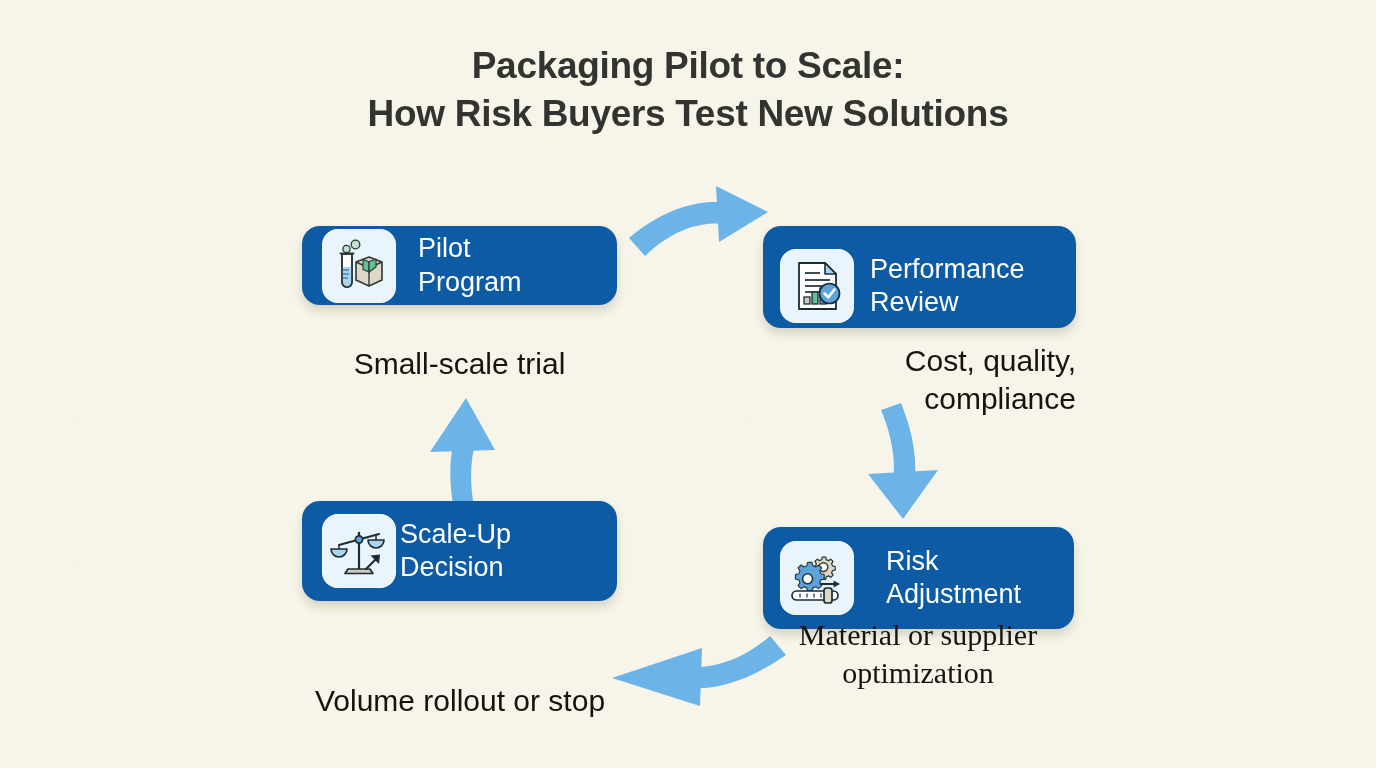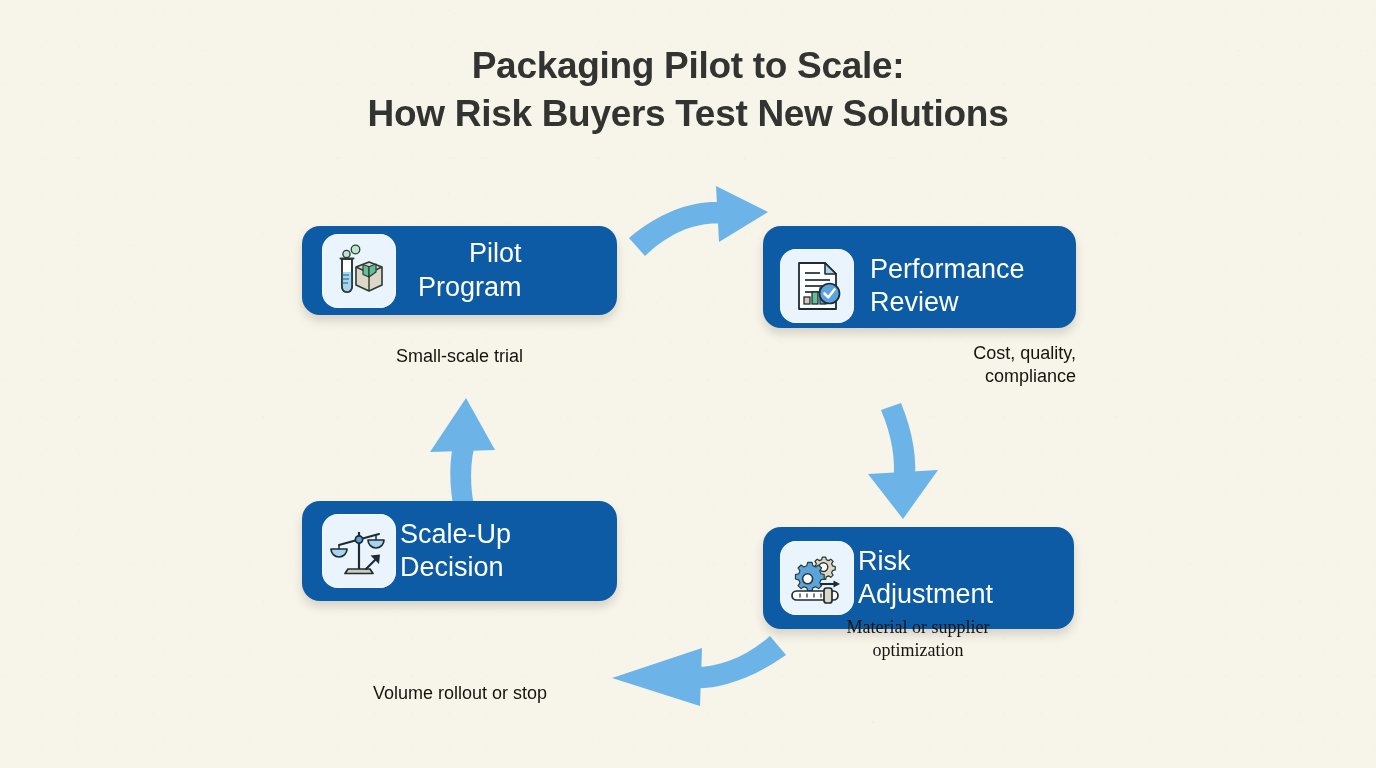--- a/index.html
+++ b/index.html
@@ -64,30 +64,30 @@
   }
   .node .label {
     color: #ffffff;
     font-size: 27px;
     font-weight: 500;
     line-height: 1.24;
     white-space: pre-line;
   }
 
   
-  #node-pilot      { left: 302px; top: 226px; width: 315px; height: 89px; padding: 0 16px 0 20px; gap: 22px; text-align: right; }
+  #node-pilot      { left: 302px; top: 226px; width: 315px; height: 79px; padding: 0 16px 0 20px; gap: 22px; }
   #node-perf       { left: 763px; top: 226px; width: 313px; height: 102px; padding: 18px 0 0 17px; gap: 16px; }
-  #node-risk       { left: 763px; top: 527px; width: 311px; height: 102px; padding: 0 0 0 17px; gap: 4px; }
+  #node-risk       { left: 763px; top: 527px; width: 311px; height: 102px; padding: 0 0 0 17px; gap: 32px; }
   #node-scale      { left: 302px; top: 501px; width: 315px; height: 100px; padding: 0 0 0 20px; gap: 4px; }
 
   .caption {
     position: absolute;
     text-align: center;
     color: #15140f;
-    font-size: 18px;
+    font-size: 30px;
     font-weight: 500;
     line-height: 1.26;
     white-space: pre-line;
   }
   #cap-pilot  { left: 302px; top: 345px; width: 315px; }
   #cap-perf   { left: 760px; top: 342px; width: 316px; text-align: right; }
   #cap-risk   { left: 760px; top: 616px; width: 316px; font-family: Liberation Serif, serif; }
   #cap-scale  { left: 297px; top: 642px; width: 326px; margin-top: 40px; }
 
   #arrows {

